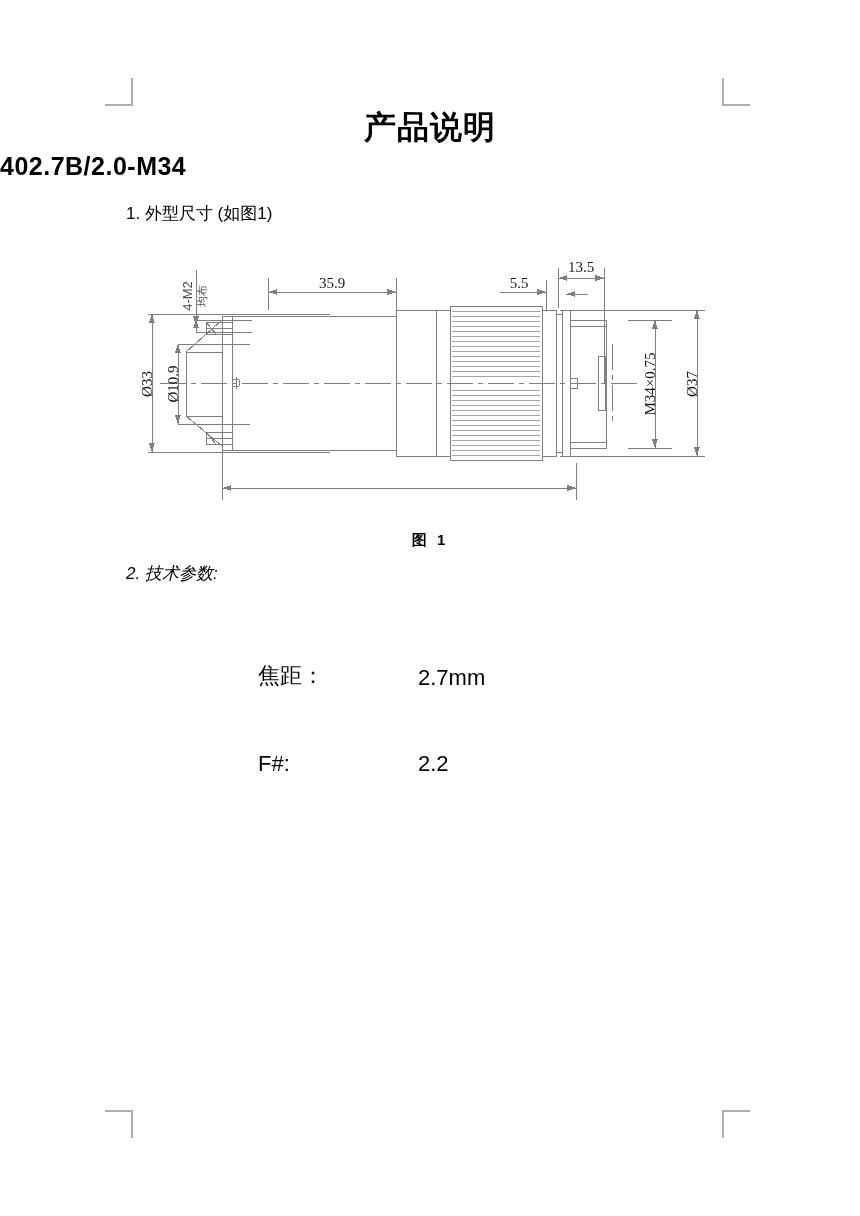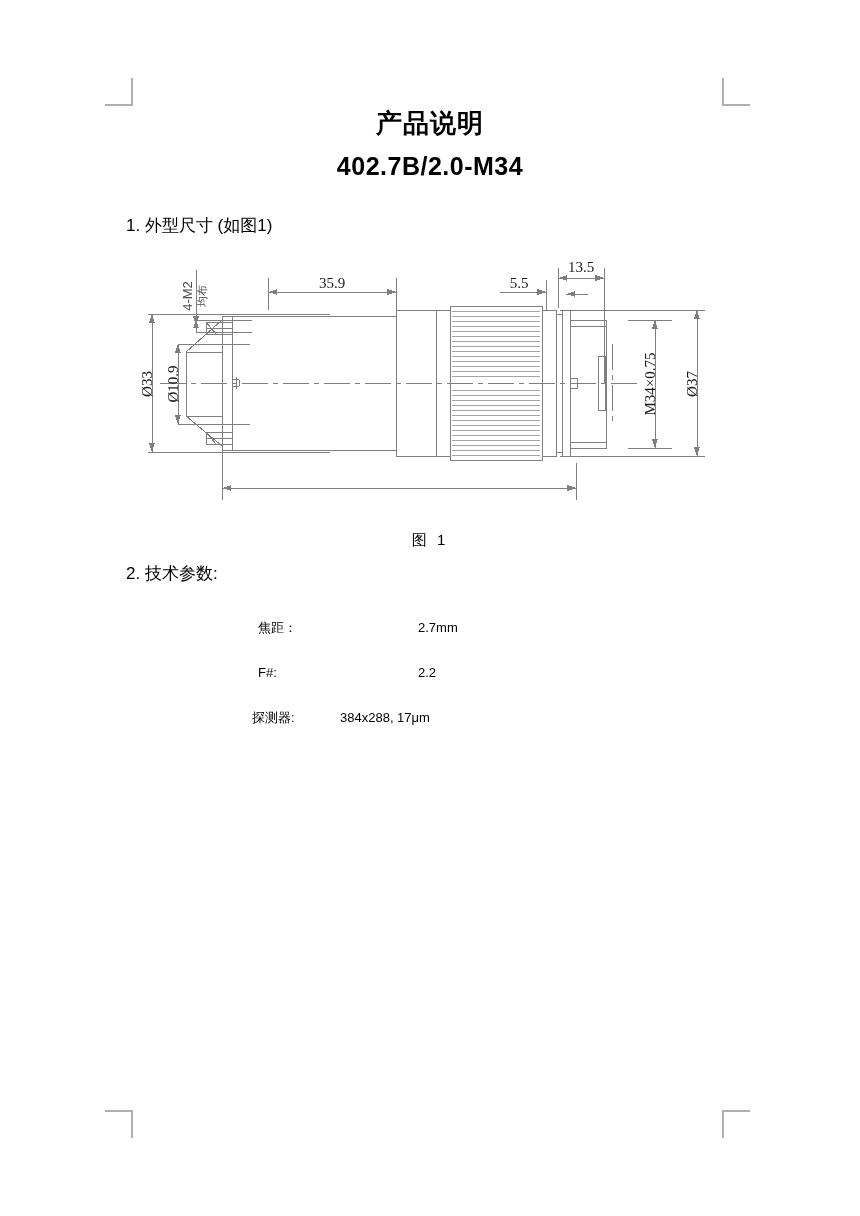--- a/index.html
+++ b/index.html
@@ -22,39 +22,39 @@
   .crop.tr { left: 722px; top: 78px; }
   .crop.tr::before { right: 0; bottom: 0; } .crop.tr::after { left: 0; top: 0; }
   .crop.bl { left: 105px; top: 1110px; }
   .crop.bl::before { left: 0; top: 0; } .crop.bl::after { right: 0; bottom: 0; }
   .crop.br { left: 722px; top: 1110px; }
   .crop.br::before { right: 0; top: 0; } .crop.br::after { left: 0; bottom: 0; }
 
   
   .title-main {
     position: absolute; left: 0; top: 106px; width: 860px;
-    text-align: center; font-size: 26px; font-weight: bold; letter-spacing: 1px;
+    text-align: center; font-size: 32px; font-weight: bold; letter-spacing: 1px;
   }
   .title-sub {
     position: absolute; left: 0; top: 152px; width: 860px;
-    text-align: center; font-size: 25px; font-weight: bold; letter-spacing: .5px;
-  }
-  .section-1 { position: absolute; left: 126px; top: 214px; font-size: 17px; }
-  .section-2 { position: absolute; left: 126px; top: 562px; font-size: 17px; }
+    text-align: left; font-size: 25px; font-weight: bold; letter-spacing: .5px;
+  }
+  .section-1 { position: absolute; left: 126px; top: 202px; font-size: 17px; }
+  .section-2 { position: absolute; left: 126px; top: 562px; font-size: 17px; font-style: italic; }
   .fig-caption {
     position: absolute; left: 0; top: 531px; width: 860px;
-    text-align: center; font-size: 15px; font-weight: normal; letter-spacing: 3px;
+    text-align: center; font-size: 15px; font-weight: bold; letter-spacing: 3px;
   }
 
   
   .drawing { position: absolute; left: 0; top: 248px; width: 860px; height: 270px; }
 
   
   .specs { position: absolute; left: 258px; top: 605px; width: 520px; }
-  .spec-row { display: flex; align-items: center; height: 45px; font-size: 13px; }
+  .spec-row { display: flex; align-items: flex-end; height: 45px; font-size: 22px; margin-top: 41px; }
   .spec-lbl-box { width: 94px; flex: 0 0 auto; white-space: nowrap; }
   .spec-val-box { white-space: nowrap; }
 </style>
 </head>
 <body>
 
 <div class="page">
 
   <div class="crop tl"></div>
   <div class="crop tr"></div>
@@ -232,23 +232,19 @@
       <div class="spec-lbl-box" style="width:160px">焦距：</div>
       <div class="spec-val-box">2.7mm</div>
     </div>
 
     <div class="spec-row">
       <div class="spec-lbl-box" style="width:160px">F#:</div>
       <div class="spec-val-box">2.2</div>
     </div>
 
 
-    <div class="spec-row" style="margin-left:-6px">
-      <div class="spec-lbl-box" style="width:88px">探测器:</div>
-      <div class="spec-val-box">384x288, 17μm</div>
-    </div>
 
 
 
 
   </div>
 
 </div>
 
 </body></html>

